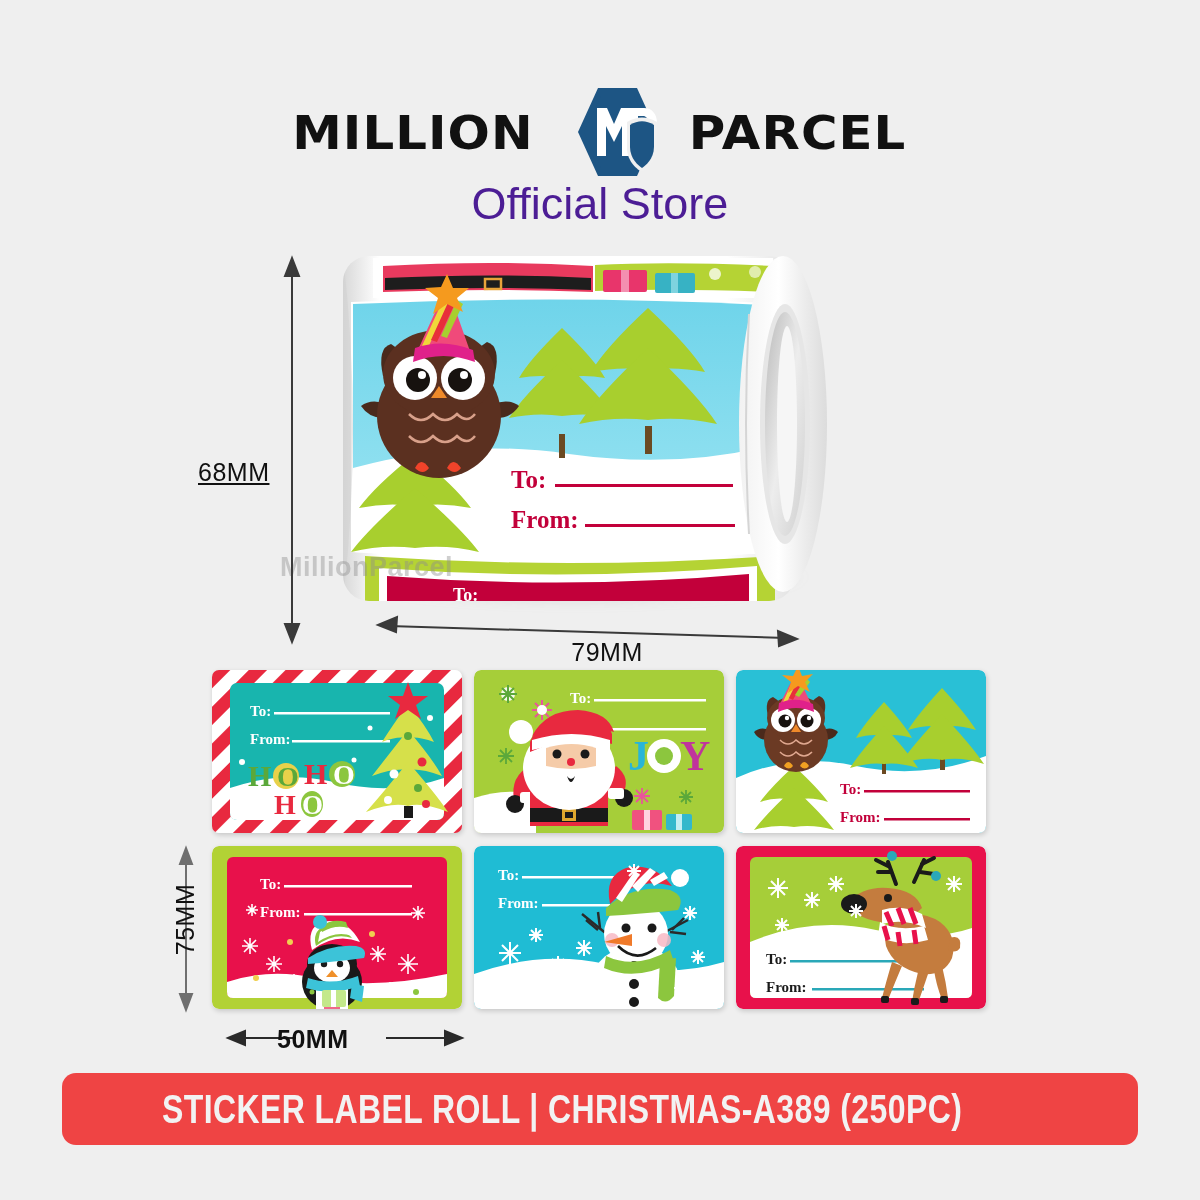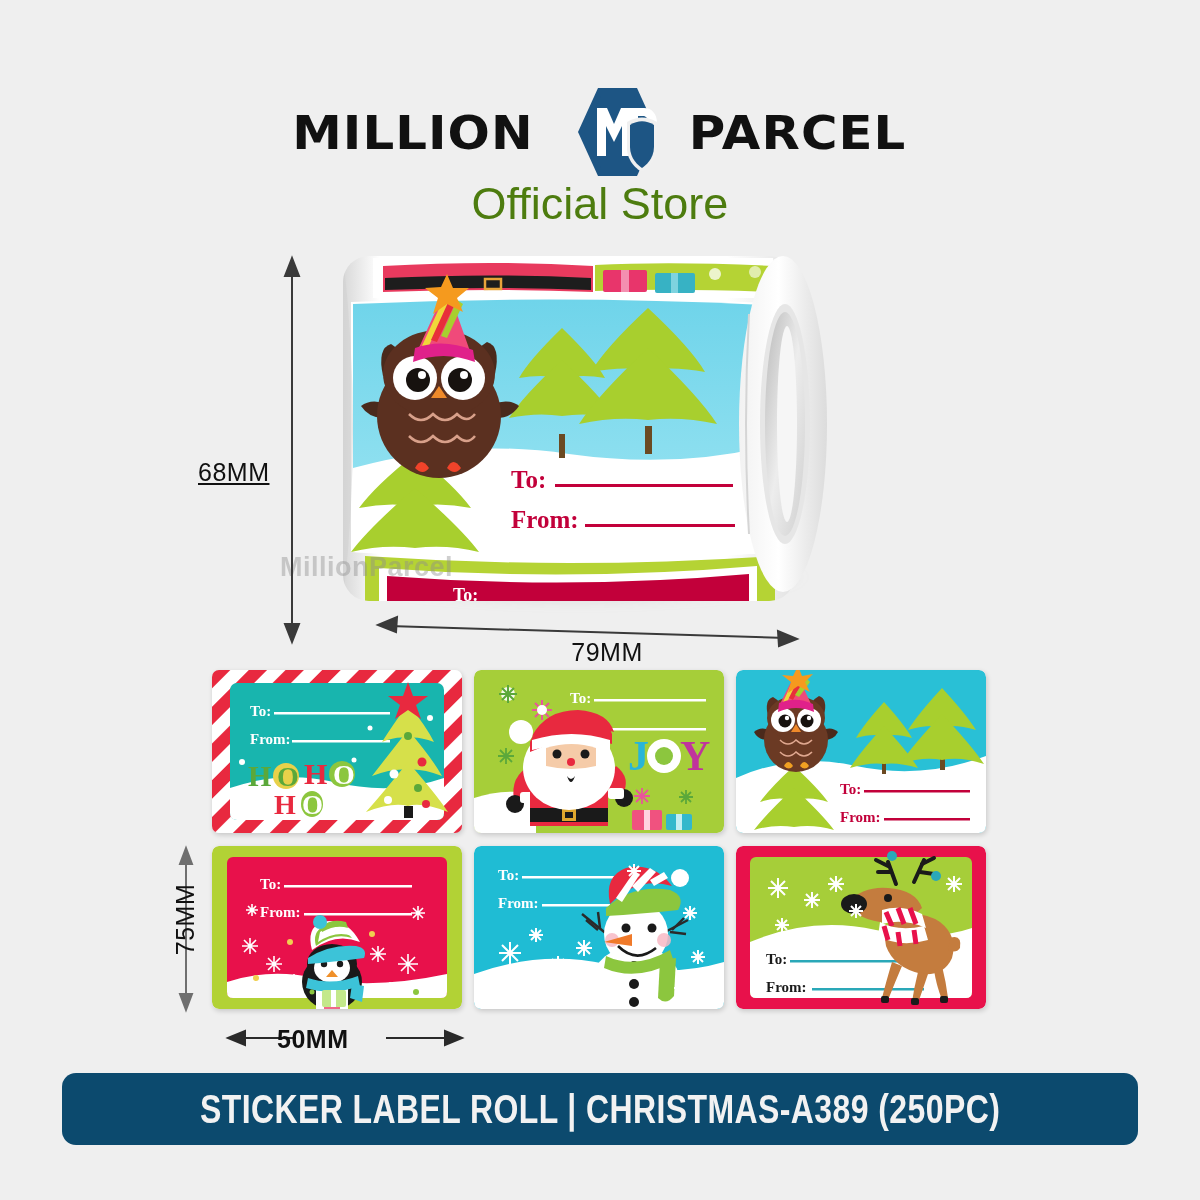--- a/index.html
+++ b/index.html
@@ -16,21 +16,21 @@
   }
   .brand-word{
     font-family:"DejaVu Sans",sans-serif;
     font-weight:bold;font-size:47px;letter-spacing:1px;
     color:#111;transform:scaleX(1.06);
   }
   .logo-mark{position:relative;width:132px;height:92px;}
   .logo-mark svg{position:absolute;left:0;top:0;}
   .official-store{
     position:absolute;left:0;top:178px;width:1200px;text-align:center;
-    font-size:45px;color:#4d7c0f;font-weight:normal;letter-spacing:0px;
+    font-size:45px;color:#4c1d95;font-weight:normal;letter-spacing:0px;
   }
 
   
   .roll-wrap{position:absolute;left:325px;top:248px;width:500px;height:366px;}
   .roll-shadow{
     position:absolute;left:20px;top:300px;width:460px;height:58px;
     background:radial-gradient(ellipse at 50% 50%, rgba(120,120,120,.34) 0%, rgba(140,140,140,.14) 48%, rgba(160,160,160,0) 72%);
     filter:blur(5px);
   }
   .roll-body{
@@ -64,22 +64,22 @@
   .sticker{
     position:absolute;left:0;top:0;width:250px;height:163px;
     border-radius:7px;overflow:hidden;
     box-shadow:1px 2px 5px rgba(0,0,0,.17);
   }
   .sticker svg{display:block;}
 
   
   .banner{
     position:absolute;left:62px;top:1073px;width:1076px;height:72px;
-    background:#0c4a6e;border-radius:14px;
-    display:flex;align-items:center;justify-content:center;
+    background:#ef4444;border-radius:14px;
+    display:flex;align-items:center;
   }
   .banner-text{
     color:#f2f2f2;font-size:40px;font-weight:bold;
     font-family:"Liberation Sans",sans-serif;
     letter-spacing:.5px;transform:scaleX(.80);white-space:nowrap;
   }
 </style>
 </head>
 <body>
 

